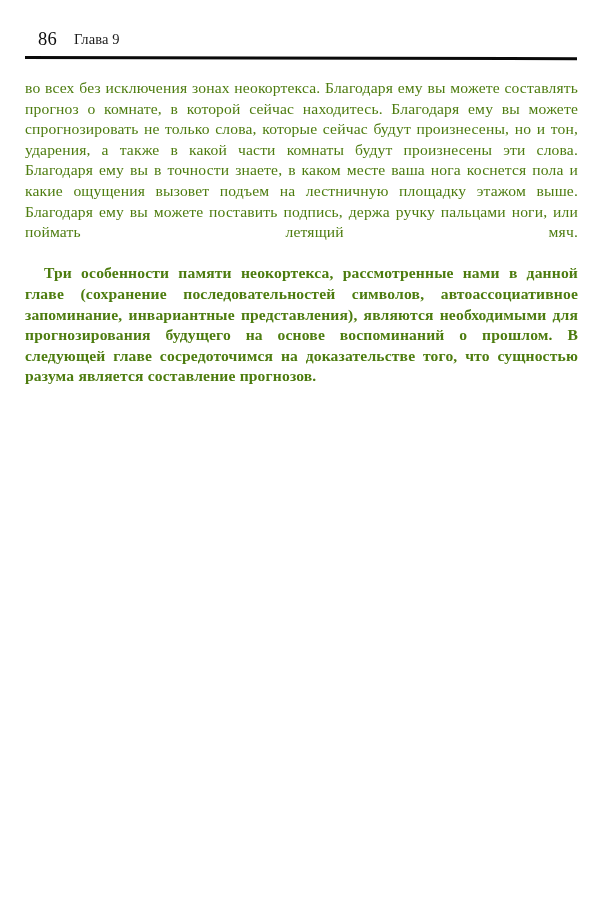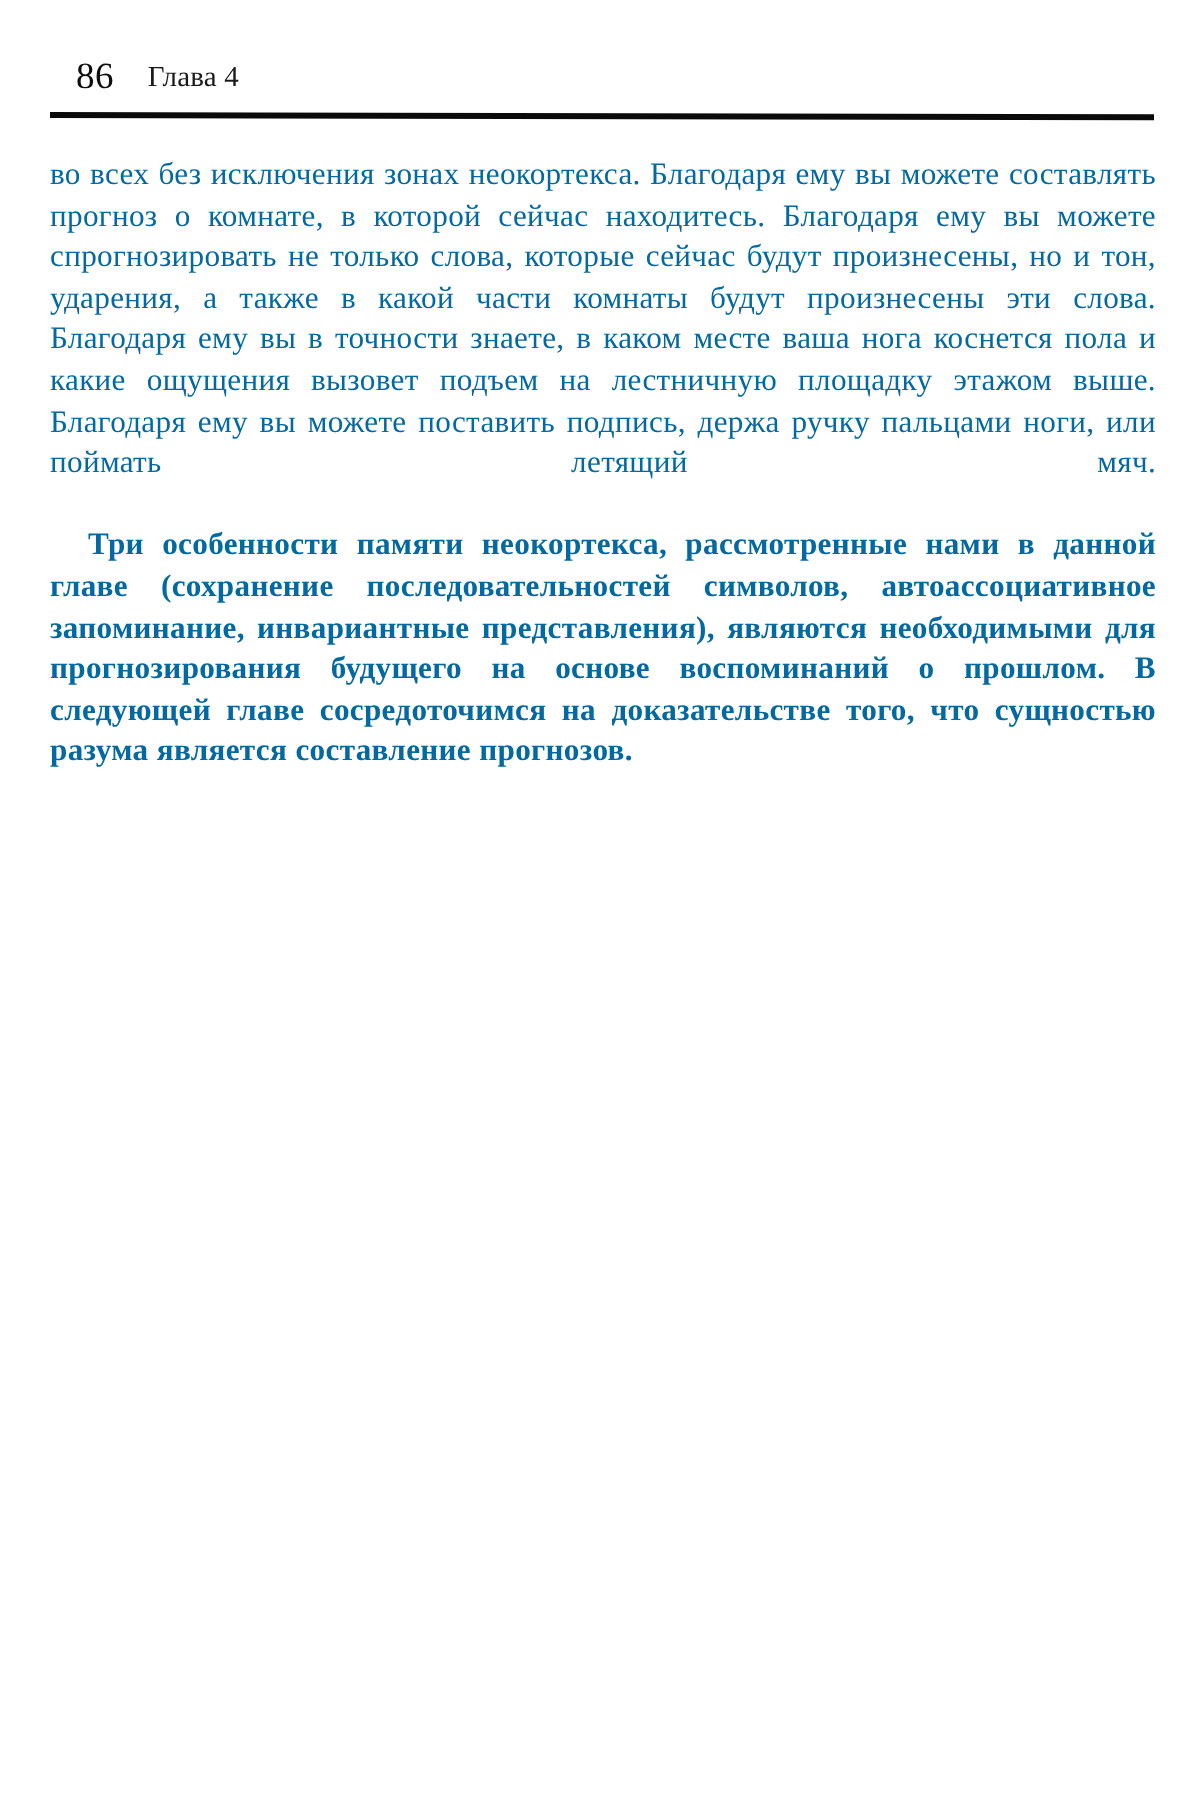--- a/index.html
+++ b/index.html
@@ -66,21 +66,21 @@
     left: 25px;
     top: 78px;
     width: 553px;
   }
   .para {
     margin: 0;
     font-size: 15.6px;
     line-height: 20.6px;
     text-align: justify;
     text-justify: inter-word;
-    color: #0369a1;
+    color: #4d7c0f;
     letter-spacing: 0.01em;
     word-spacing: 0.005em;
   }
   .para.indent {
     text-indent: 19px;
     font-weight: bold;
   }
   
   .para::after {
     content: "";
@@ -89,21 +89,21 @@
   }
   .para:last-child::after { display: none; }
 </style>
 </head>
 <body>
 
 <div class="page">
 
   <div class="running-head">
     <span class="folio">86</span>
-    <span class="chapter-label">Глава 4</span>
+    <span class="chapter-label">Глава 9</span>
   </div>
 
   <div class="head-rule"></div>
 
   <div class="body-text">
     <p class="para">во всех без исключения зонах неокортекса. Благодаря ему вы можете составлять прогноз о комнате, в которой сейчас находитесь. Благодаря ему вы можете спрогнозировать не только слова, которые сейчас будут произнесены, но и тон, ударения, а также в какой части комнаты будут произнесены эти слова. Благодаря ему вы в точности знаете, в каком месте ваша нога коснется пола и какие ощущения вызовет подъем на лестничную площадку этажом выше. Благодаря ему вы можете поставить подпись, держа ручку пальцами ноги, или поймать летящий мяч.</p>
     <p class="para indent">Три особенности памяти неокортекса, рассмотренные нами в данной главе (сохранение последовательностей символов, автоассоциативное запоминание, инвариантные представления), являются необходимыми для прогнозирования будущего на основе воспоминаний о прошлом. В следующей главе сосредоточимся на доказательстве того, что сущностью разума является составление прогнозов.</p>
   </div>
 
 </div>

